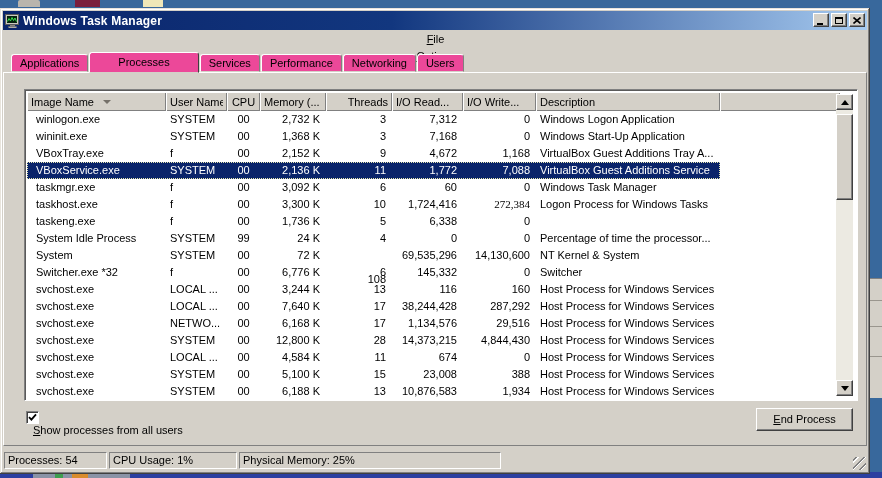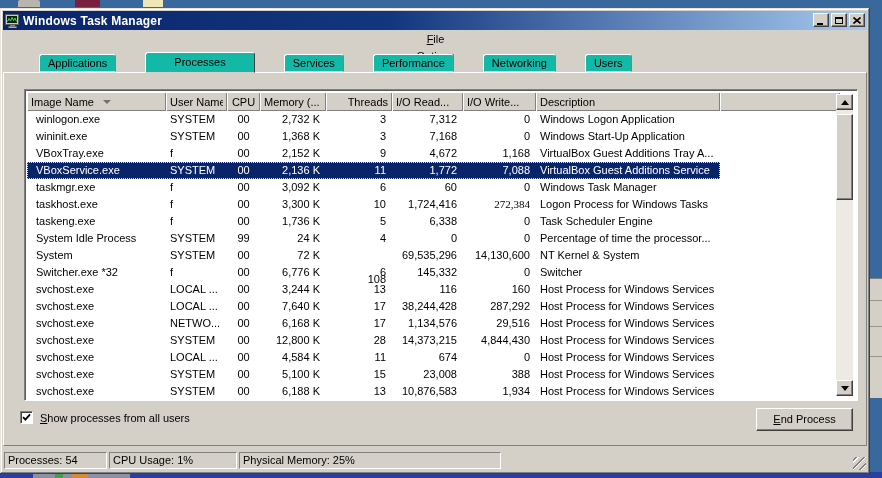--- a/index.html
+++ b/index.html
@@ -24,22 +24,22 @@
     box-shadow: inset -1px -1px 0 #808080; display:flex; align-items:center; justify-content:center; }
   .g-min { width:6px; height:2px; background:#000; margin-top:7px; margin-right:2px; }
   .g-max { width:8px; height:7px; border:1px solid #000; border-top-width:2px; }
 
   .menubar { position:absolute; left:3px; top:23px; right:3px; height:18px; display:flex; align-items:center; padding-left:1px;flex-direction:column; }
   .menu-item { display:inline-block; padding:2px 7px 3px 7px; }
   .menu-item::first-letter { text-decoration:underline; }
 
   
   .tabs { position:absolute; left:11px; top:43px; height:21px; display:flex; align-items:flex-end; z-index:3; }
-  .tab { height:18px; line-height:16px; padding:0 8px; background:#14b8a6; margin-right:1px;
-    border:1px solid; border-color:#FFF #808080 #D4D0C8 #FFF; border-radius:3px 3px 0 0;margin-left:28px; }
+  .tab { height:18px; line-height:16px; padding:0 8px; background:#ec4899; margin-right:1px;
+    border:1px solid; border-color:#FFF #808080 #D4D0C8 #FFF; border-radius:3px 3px 0 0; }
   .tab.active { height:21px; line-height:19px; margin-bottom:-1px; z-index:4; position:relative;
     border-color:#FFF #404040 #D4D0C8 #FFF; padding:0 28px; }
 
   .panel { position:absolute; left:3px; top:64px; width:864px; height:374px; background:#D4D0C8;
     border:1px solid; border-color:#FFF #808080 #808080 #FFF; z-index:2; }
 
   
   .listview { position:absolute; left:20px; top:16px; width:834px; height:312px; background:#FFF;
     border:1px solid; border-color:#808080 #FFF #FFF #808080; box-shadow: inset 1px 1px 0 #5A5A5A; overflow:hidden; }
   .lv-inner { position:absolute; left:2px; top:2px; right:2px; bottom:2px; overflow:hidden; }
@@ -64,21 +64,21 @@
   .vscroll { position:absolute; right:2px; top:2px; width:17px; bottom:2px; background:#ECEAE2; }
   .sbtn { position:absolute; left:0; width:17px; height:16px; background:#D4D0C8; border:1px solid;
     border-color:#FFF #404040 #404040 #FFF; box-shadow: inset -1px -1px 0 #808080; display:flex; align-items:center; justify-content:center; }
   .sbtn.up { top:0; } .sbtn.down { bottom:0; }
   .tri-up { width:0; height:0; border-left:4px solid transparent; border-right:4px solid transparent; border-bottom:5px solid #000; }
   .tri-down { width:0; height:0; border-left:4px solid transparent; border-right:4px solid transparent; border-top:5px solid #000; }
   .sthumb { position:absolute; left:0; top:20px; width:17px; height:86px; background:#D4D0C8; border:1px solid;
     border-color:#FFF #404040 #404040 #FFF; box-shadow: inset -1px -1px 0 #808080; }
 
   
-  .chkrow { position:absolute; left:16px; top:338px; display:flex; align-items:flex-end; }
+  .chkrow { position:absolute; left:22px; top:338px; display:flex; align-items:flex-start;flex-direction:column; }
   .checkbox { width:13px; height:13px; background:#FFF; border:1px solid; border-color:#808080 #FFF #FFF #808080;
     box-shadow: inset 1px 1px 0 #404040; display:flex; align-items:center; justify-content:center; }
   .chklabel { display:inline-block; margin-left:7px; }
   .chklabel::first-letter { text-decoration:underline; }
   .endbtn { position:absolute; right:13px; top:335px; width:97px; height:23px; background:#D4D0C8;
     border:1px solid; border-color:#FFF #404040 #404040 #FFF; box-shadow: inset -1px -1px 0 #808080;
     text-align:center; line-height:21px; }
   .endbtn::first-letter { text-decoration:underline; }
 
   
@@ -241,21 +241,20 @@
               <div class="lv-cell al-left c-description" style="width: 184px;">Logon Process for Windows Tasks</div>
             </div>
             <div class="lv-row">
               <div class="lv-cell al-left c-image_name" style="width: 139px;">taskeng.exe</div>
               <div class="lv-cell al-left c-user_name" style="width: 61px;">f</div>
               <div class="lv-cell al-center c-cpu" style="width: 33px;">00</div>
               <div class="lv-cell al-right c-memory" style="width: 66px;">1,736 K</div>
               <div class="lv-cell al-right c-threads" style="width: 66px;">5</div>
               <div class="lv-cell al-right c-io_read" style="width: 71px;">6,338</div>
               <div class="lv-cell al-right c-io_write" style="width: 73px;">0</div>
-              <div class="lv-cell al-left c-description" style="width: 184px;">Task Scheduler Engine</div>
             </div>
             <div class="lv-row">
               <div class="lv-cell al-left c-image_name" style="width: 139px;">System Idle Process</div>
               <div class="lv-cell al-left c-user_name" style="width: 61px;">SYSTEM</div>
               <div class="lv-cell al-center c-cpu" style="width: 33px;">99</div>
               <div class="lv-cell al-right c-memory" style="width: 66px;">24 K</div>
               <div class="lv-cell al-right c-threads" style="width: 66px;">4</div>
               <div class="lv-cell al-right c-io_read" style="width: 71px;">0</div>
               <div class="lv-cell al-right c-io_write" style="width: 73px;">0</div>
               <div class="lv-cell al-left c-description" style="width: 184px;">Percentage of time the processor...</div>

